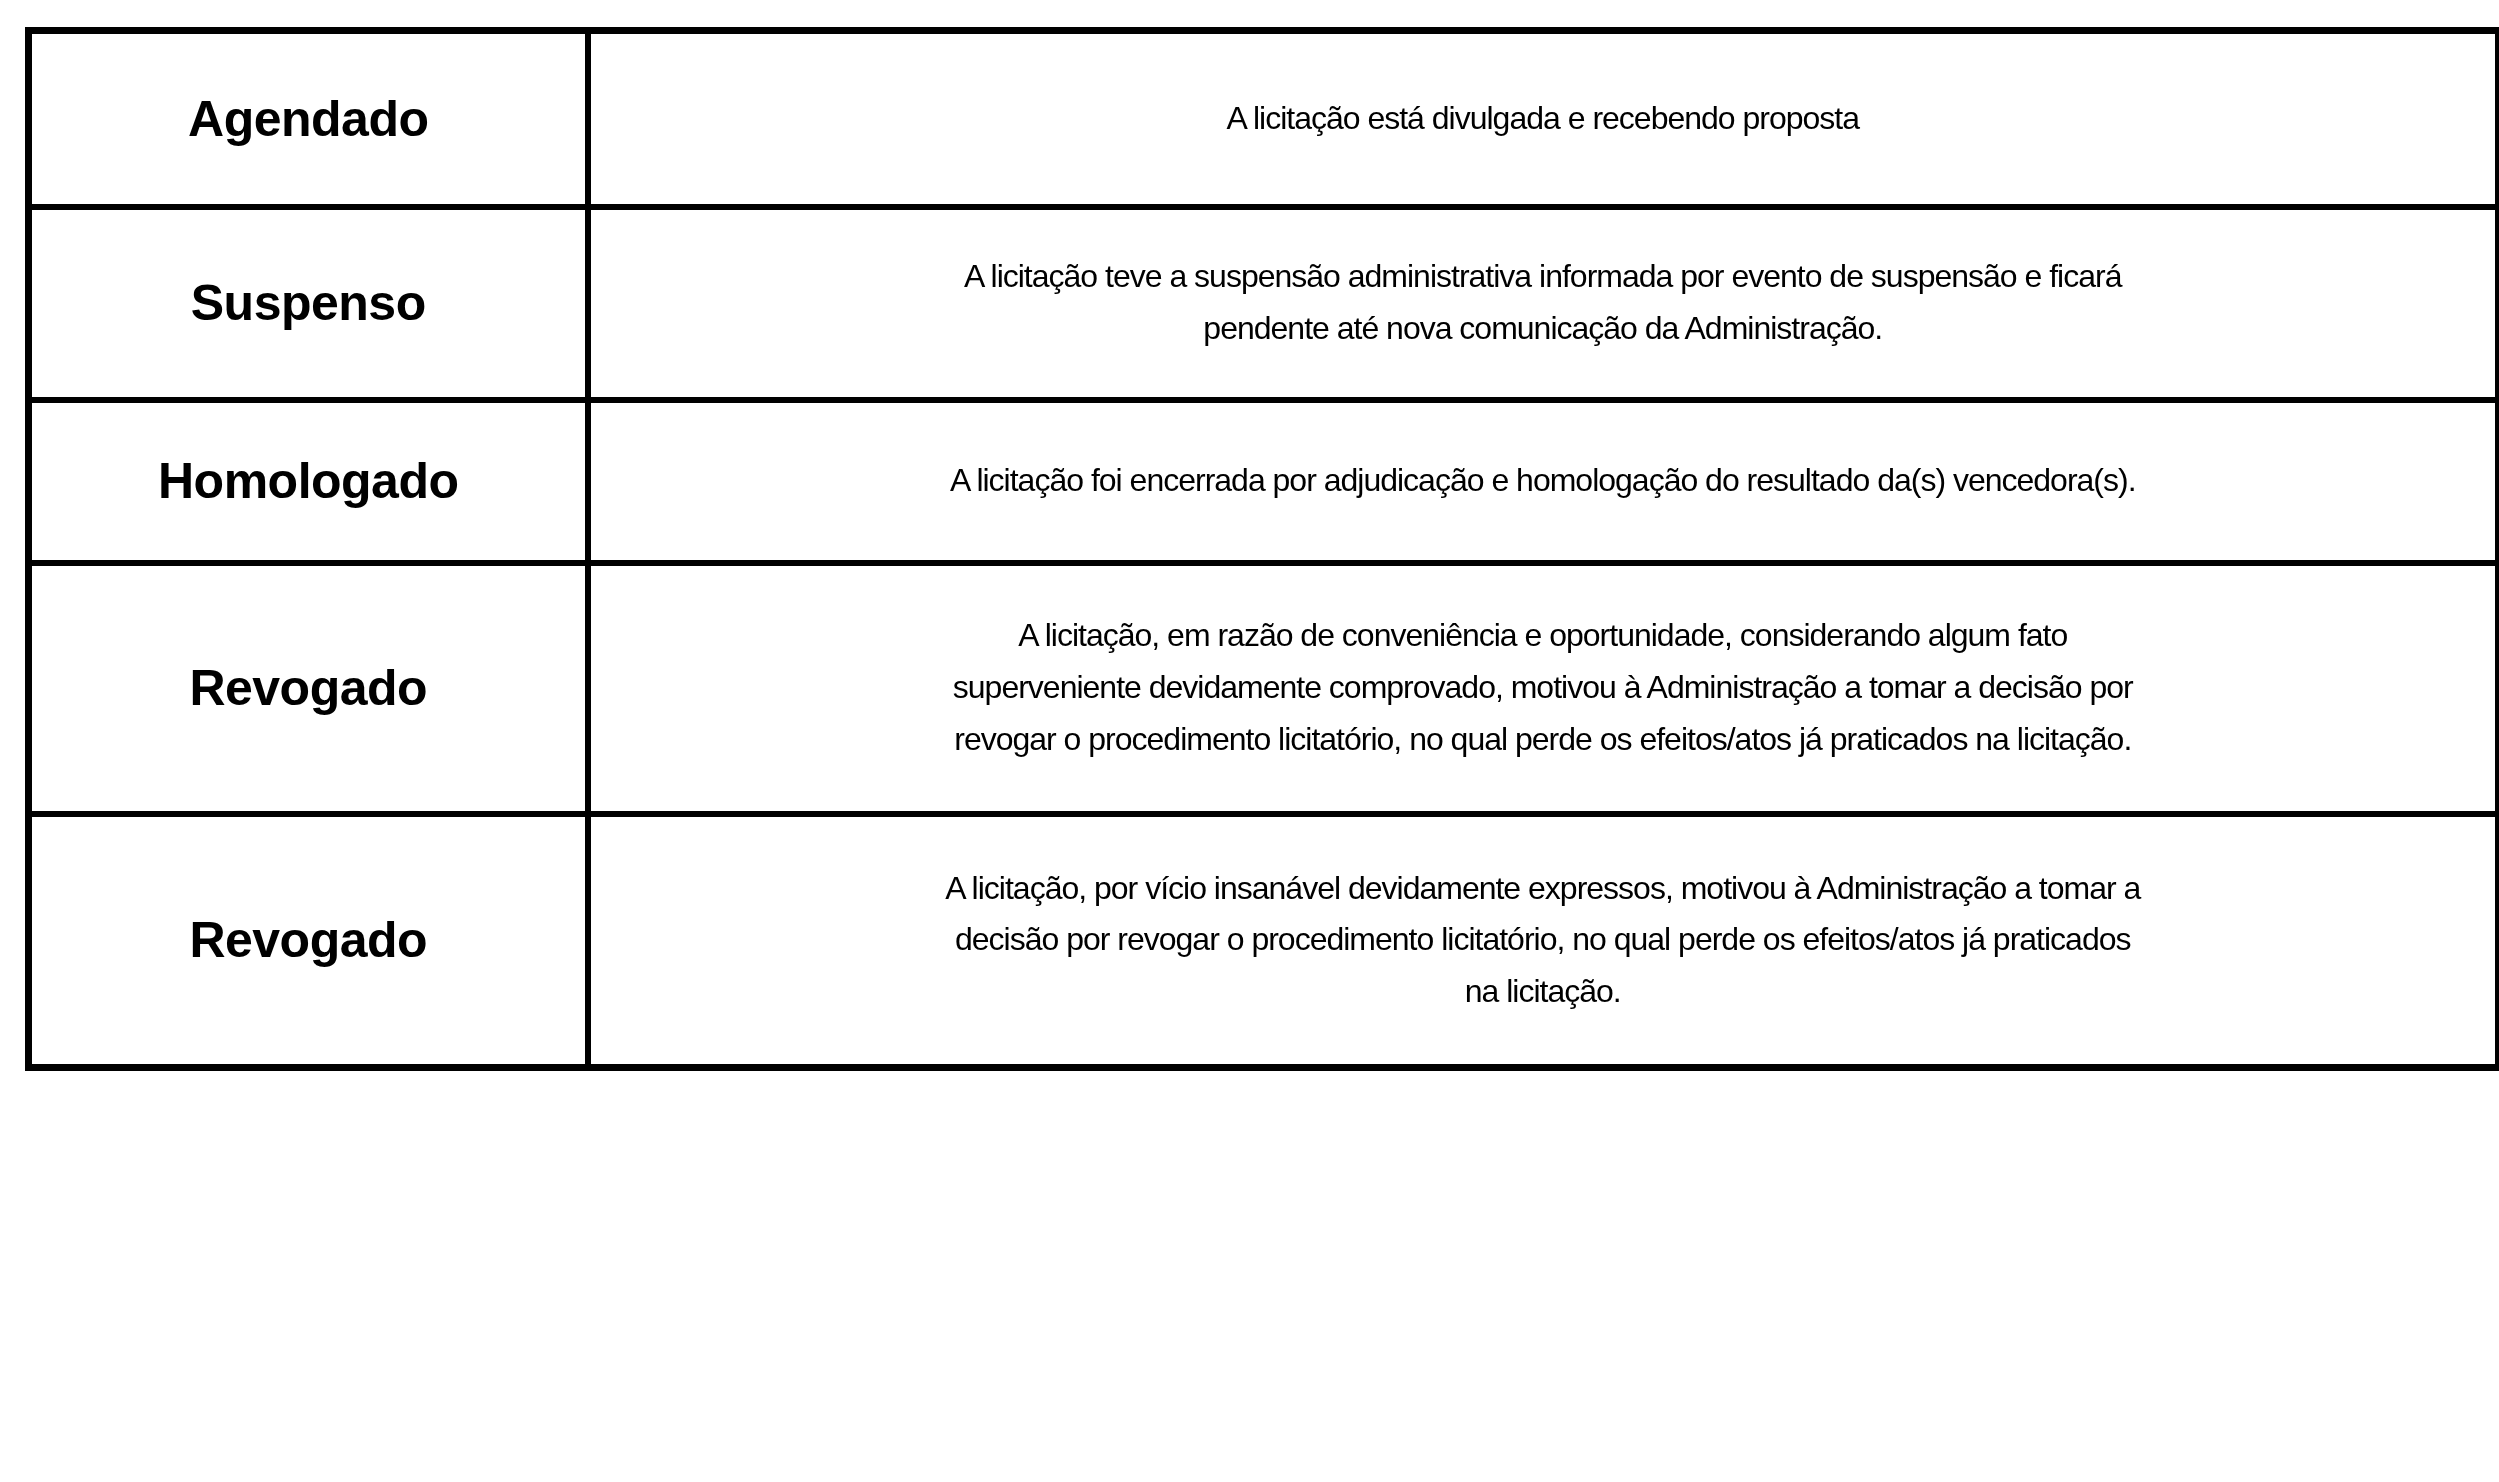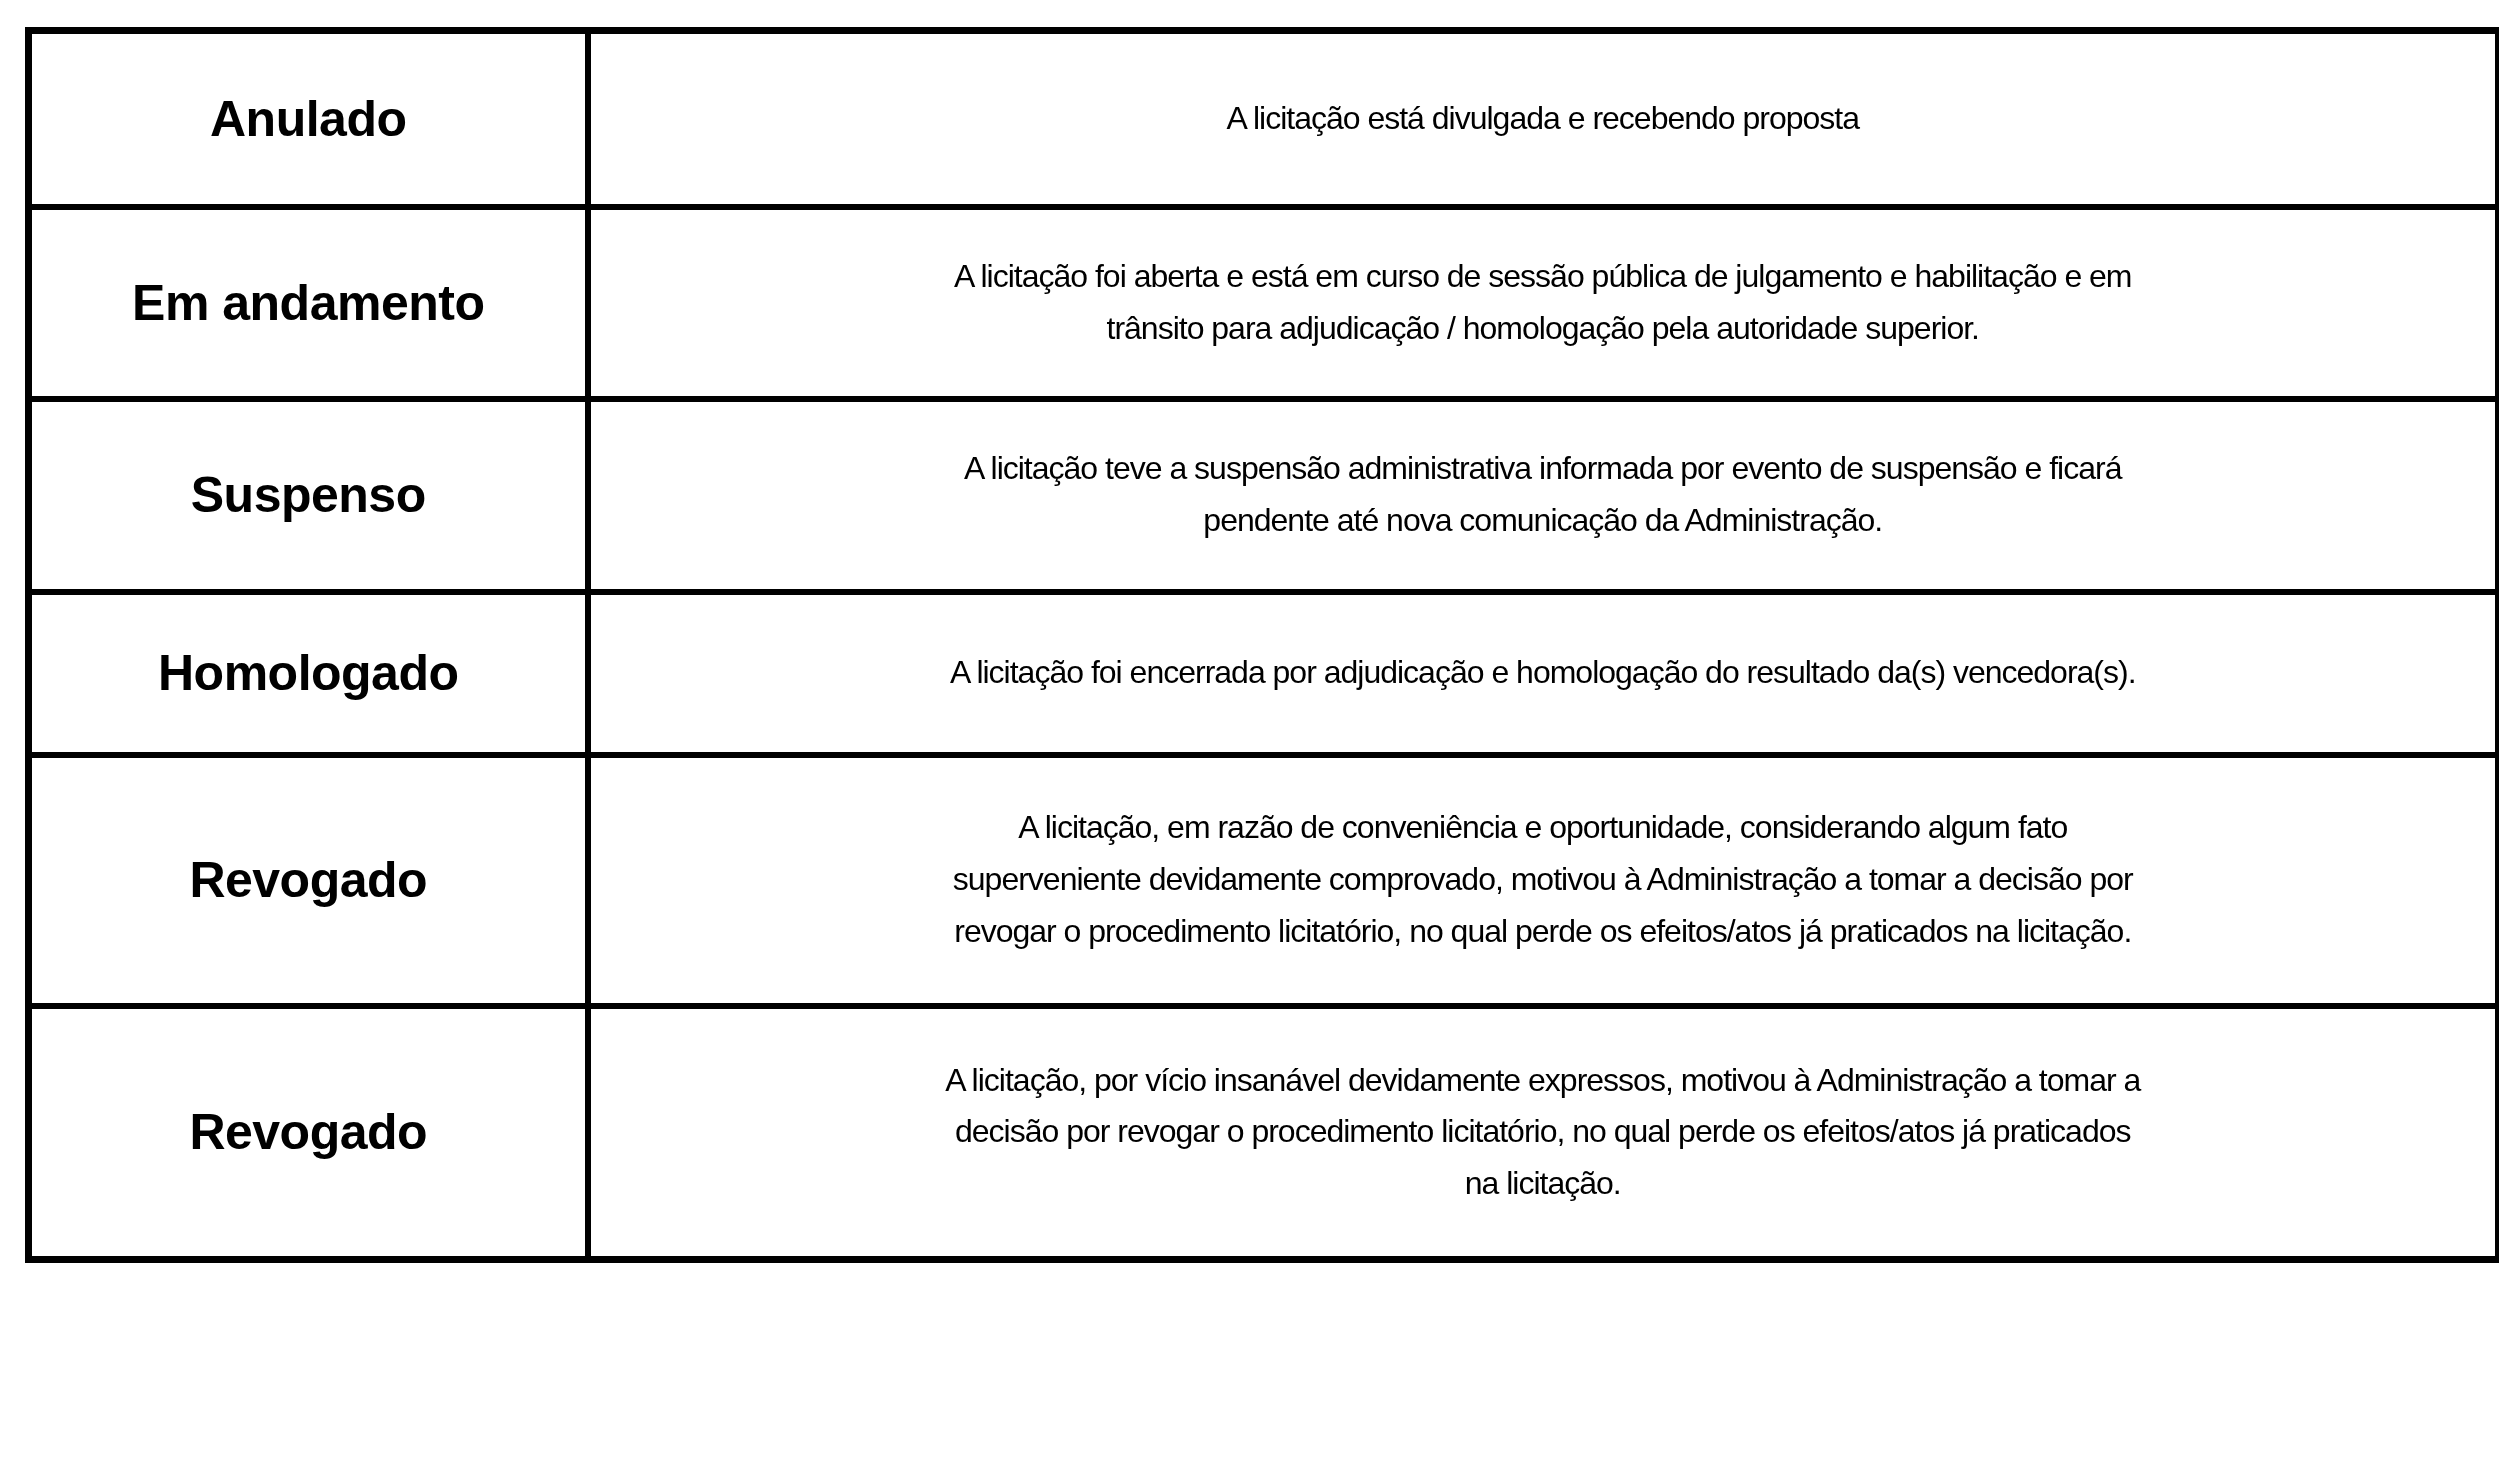--- a/index.html
+++ b/index.html
@@ -61,27 +61,22 @@
 <body>
 
 <div class="page">
   <table class="status-table">
     <colgroup>
       <col class="col-status">
       <col class="col-desc">
     </colgroup>
     <tbody>
       <tr class="r1">
-        <td class="status-cell">Anulado</td>
+        <td class="status-cell">Agendado</td>
         <td class="desc-cell">A licitação está divulgada e recebendo proposta</td>
-      </tr>
-      <tr class="r2">
-        <td class="status-cell">Em andamento</td>
-        <td class="desc-cell">A licitação foi aberta e está em curso de sessão pública de julgamento e habilitação e em
-trânsito para adjudicação / homologação pela autoridade superior.</td>
       </tr>
       <tr class="r3">
         <td class="status-cell">Suspenso</td>
         <td class="desc-cell">A licitação teve a suspensão administrativa informada por evento de suspensão e ficará
 pendente até nova comunicação da Administração.</td>
       </tr>
       <tr class="r5">
         <td class="status-cell">Homologado</td>
         <td class="desc-cell">A licitação foi encerrada por adjudicação e homologação do resultado da(s) vencedora(s).</td>
       </tr>

